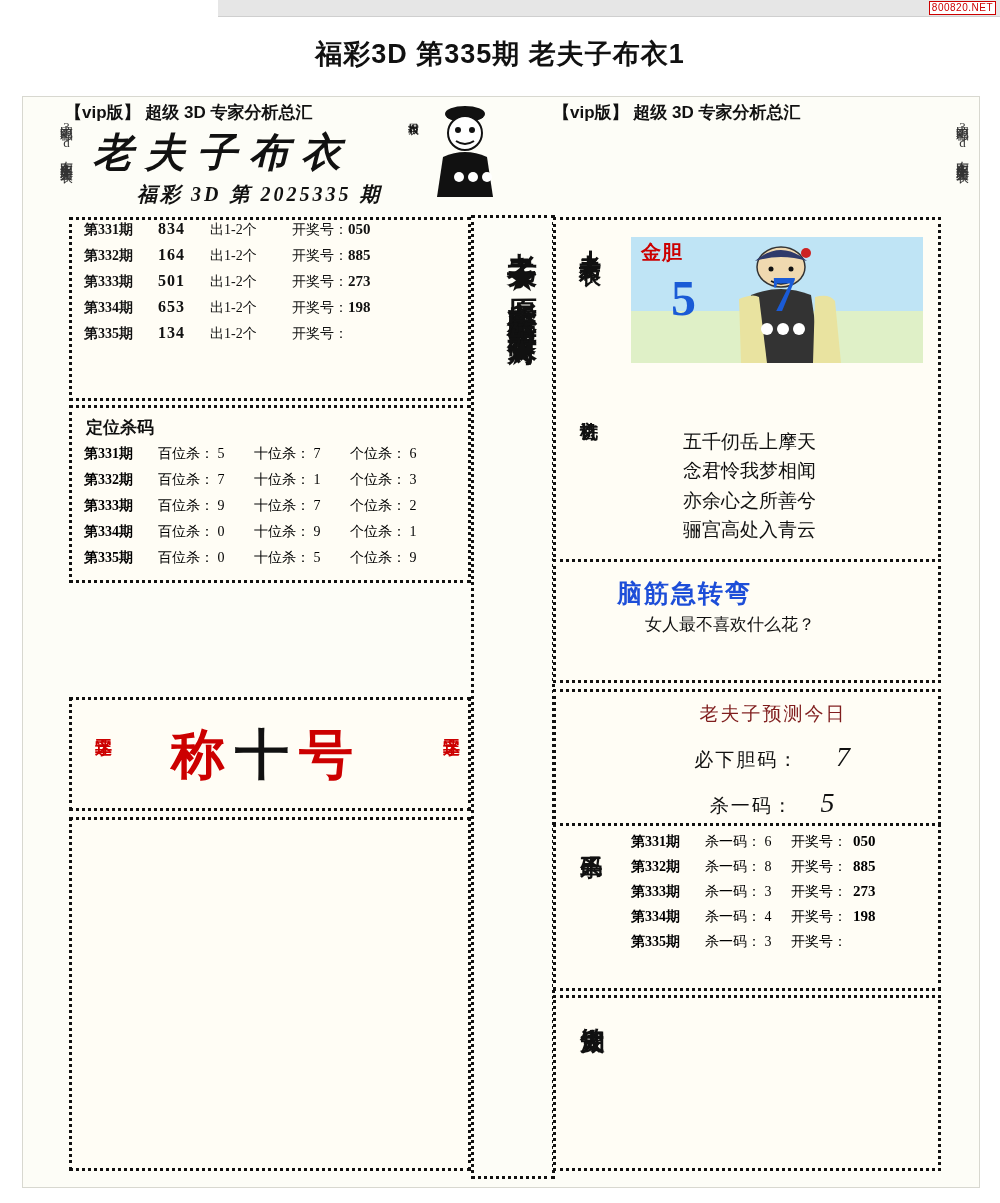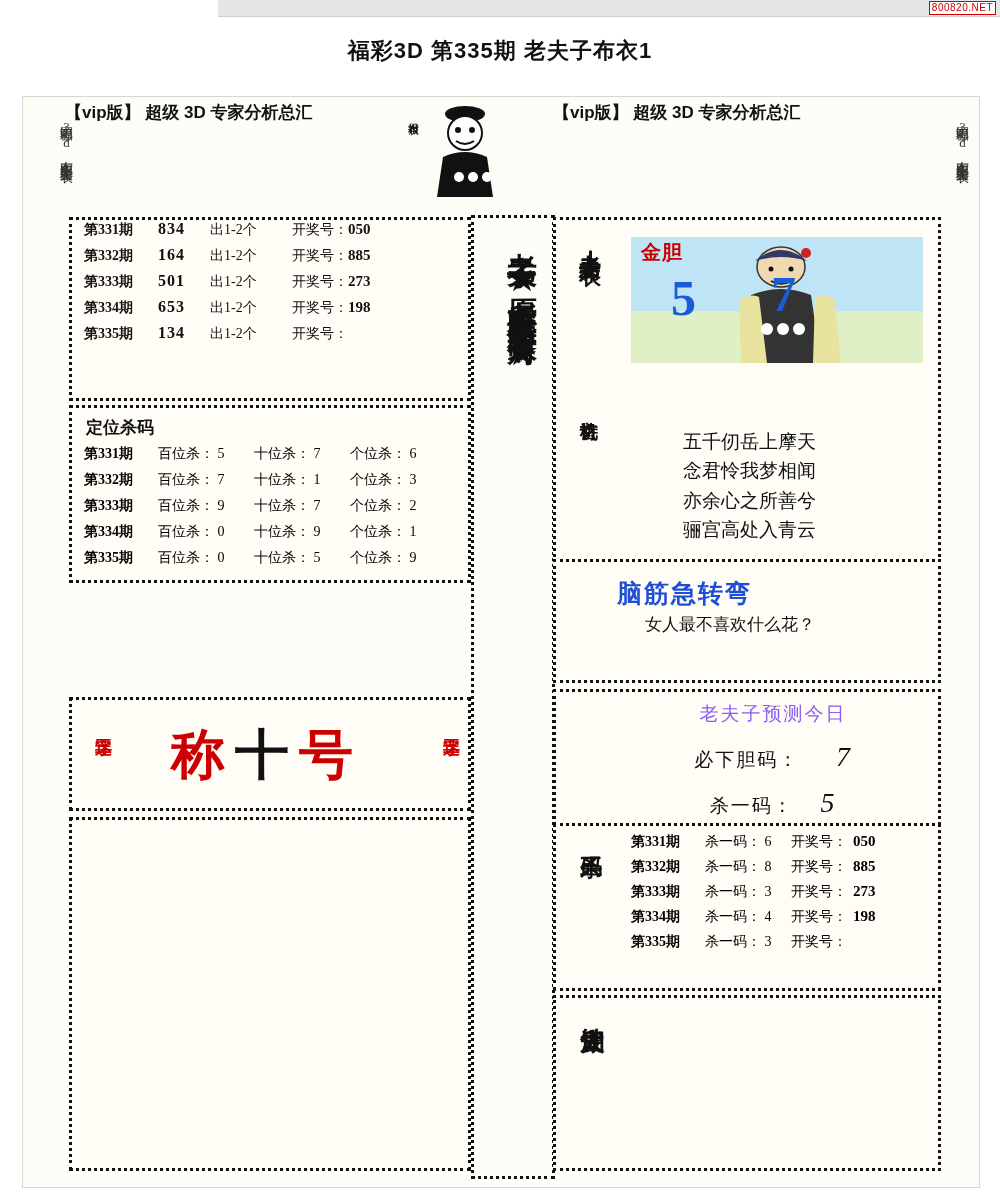--- a/index.html
+++ b/index.html
@@ -33,21 +33,21 @@
     line-height: 12px;
     background: #fff;
     letter-spacing: 0.5px;
   }
   
   .page-title {
     position: absolute;
     left: 0; top: 36px;
     width: 1000px;
     text-align: center;
-    font-size: 22px;
+    font-size: 27px;
     font-weight: bold;
     color: #111;
     font-family: "Liberation Sans", sans-serif;
     letter-spacing: 1px;
   }
   
   .poster {
     position: absolute;
     left: 22px; top: 96px;
     width: 956px; height: 1090px;
@@ -286,21 +286,21 @@
     font-family: "Liberation Serif", serif;
   }
   .predict {
     position: absolute;
     left: 600px; top: 604px;
     width: 300px;
     text-align: center;
   }
   .predict .line1 {
     font-size: 19px;
-    color: #8b5cf6;
+    color: #7f1d1d;
     font-family: "Liberation Serif", serif;
     letter-spacing: 2px;
   }
   .predict .line2 {
     font-size: 19px;
     color: #111;
     font-family: "Liberation Serif", serif;
     letter-spacing: 2px;
     margin-top: 14px;
   }
@@ -348,20 +348,24 @@
   <div class="page-title">福彩3D 第335期 老夫子布衣1</div>
 
   <div class="poster">
 
     <div class="vip left">【vip版】  超级 3D 专家分析总汇</div>
     <div class="vip right">【vip版】  超级 3D 专家分析总汇</div>
 
     <div class="side-orn l">中国福彩3d布衣图库汇老夫子布衣</div>
     <div class="side-orn r">中国福彩3d布衣图库汇老夫子布衣</div>
 
+    <div class="masthead">
+      <div class="brand">老夫子布衣</div>
+      <div class="brand-sub">福彩 3D 第  2025335 期</div>
+    </div>
     <div class="mast-tag">布衣日报</div>
     <svg class="mast-figure" viewBox="0 0 110 100">
       <ellipse cx="62" cy="17" rx="20" ry="8" fill="#111"></ellipse>
       <rect x="44" y="14" width="36" height="7" fill="#111"></rect>
       <ellipse cx="62" cy="36" rx="17" ry="17" fill="#fff" stroke="#111" stroke-width="2"></ellipse>
       <circle cx="55" cy="33" r="3" fill="#111"></circle>
       <circle cx="69" cy="33" r="3" fill="#111"></circle>
       <path d="M53 44 q9 6 18 0" stroke="#111" stroke-width="2" fill="none"></path>
       <path d="M40 60 q22 -10 44 0 l6 40 h-56 z" fill="#111"></path>
       <circle cx="56" cy="80" r="5" fill="#fff"></circle>

